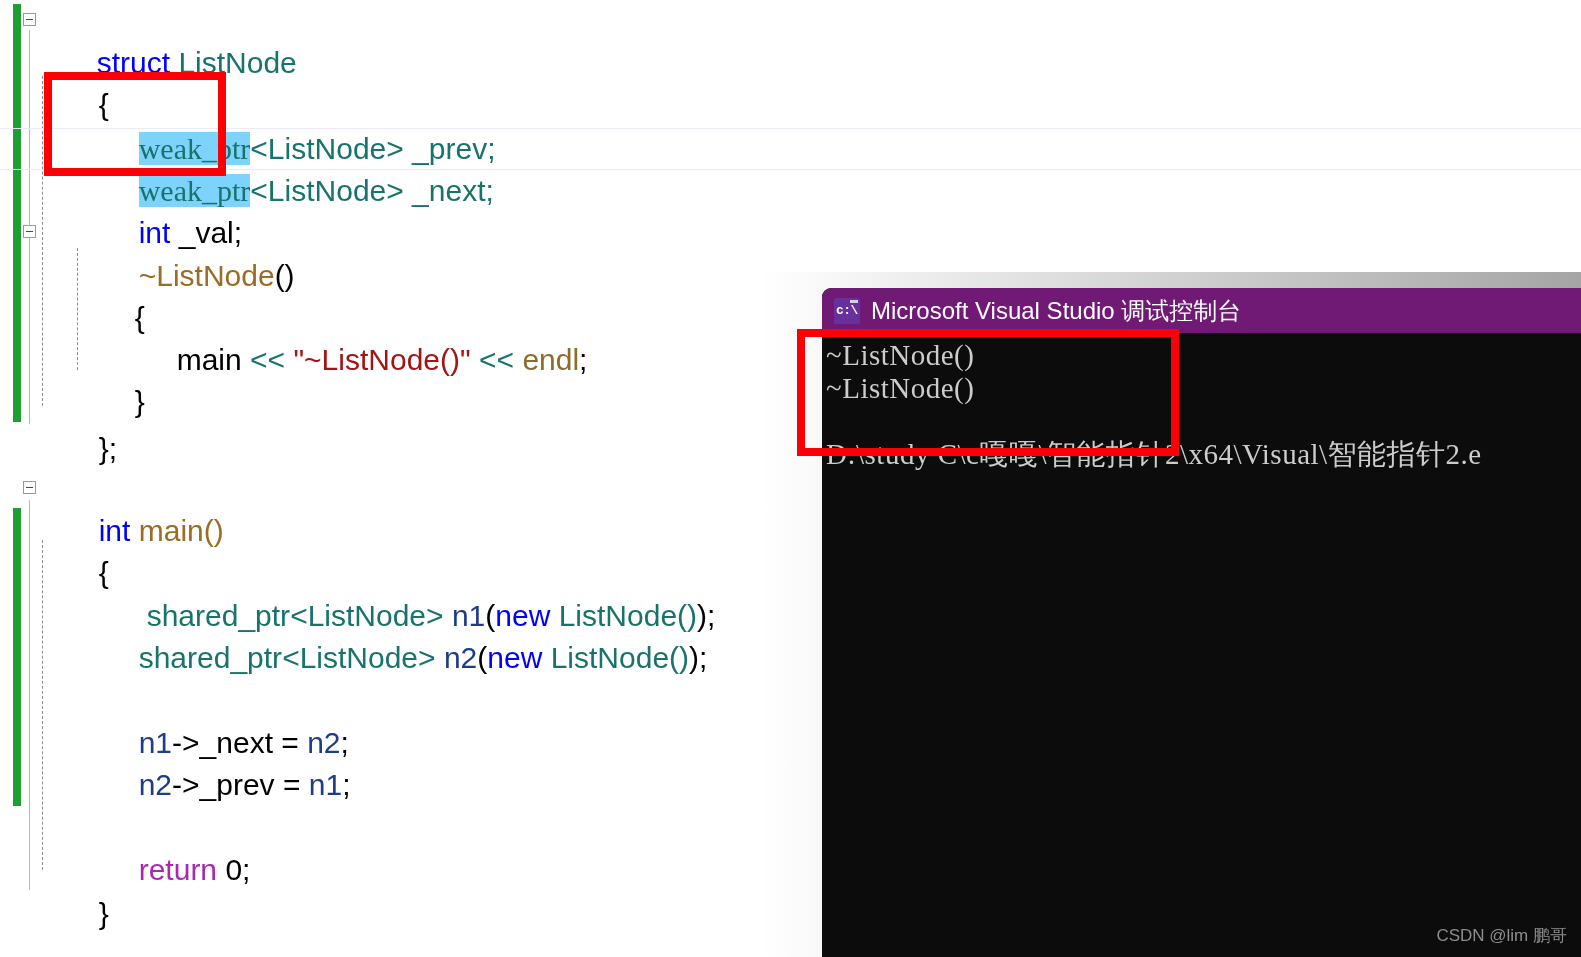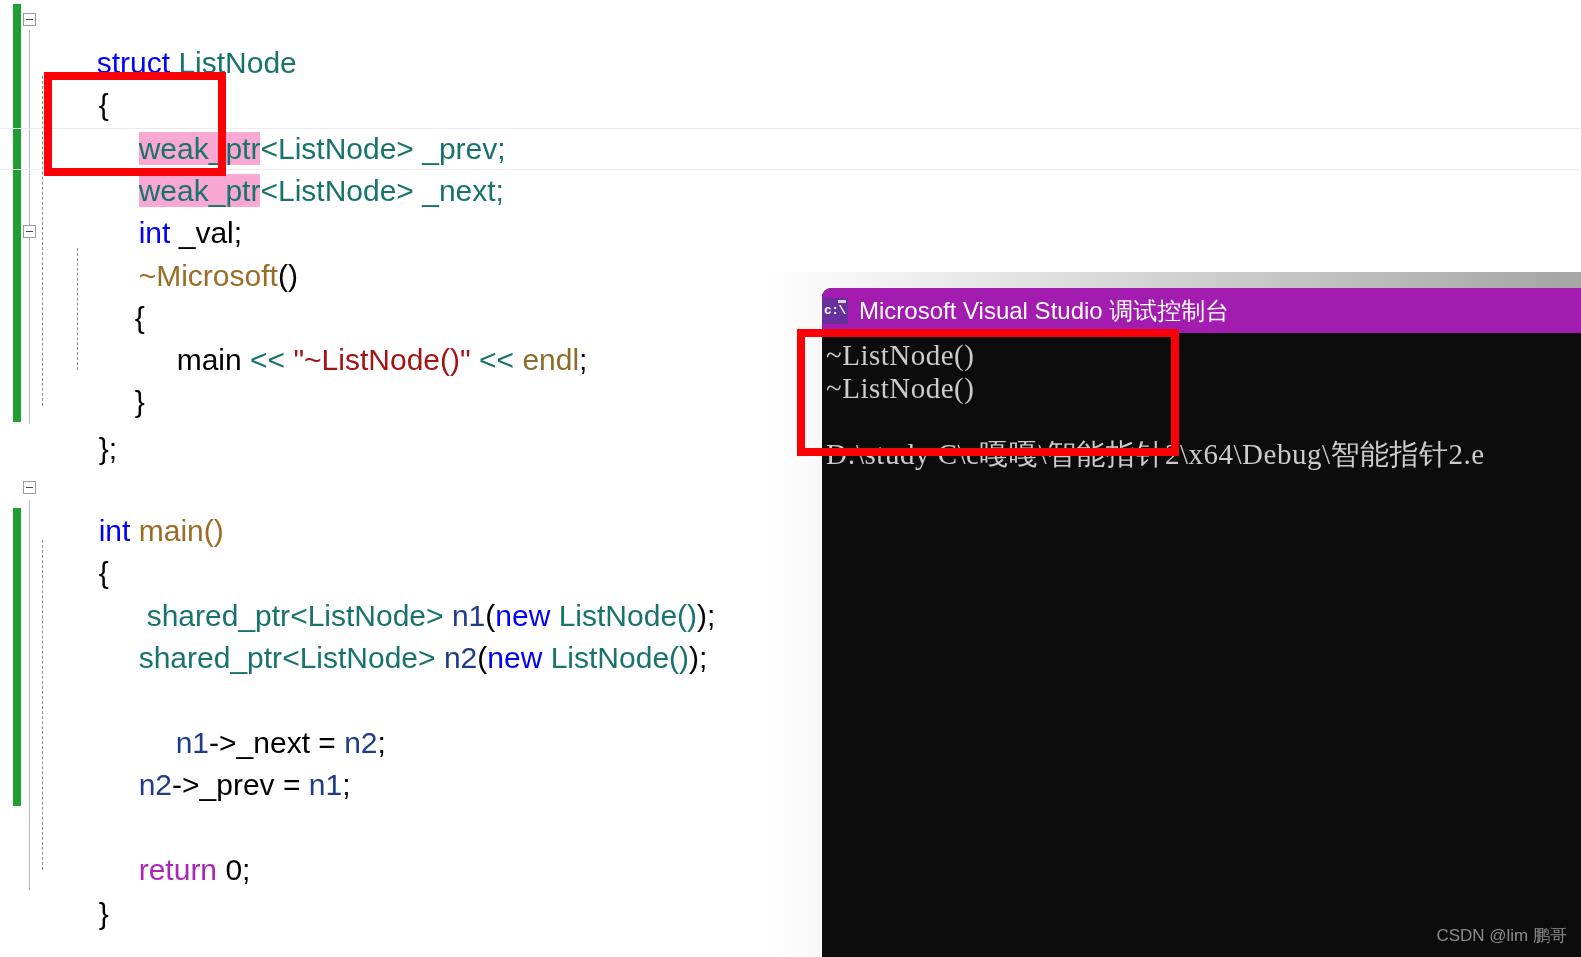--- a/index.html
+++ b/index.html
@@ -42,21 +42,22 @@
   .fn      { color: #9a6c25; }
   .var     { color: #1f3c88; }
   .str     { color: #a31515; }
   .op      { color: #17736c; }
   .ctrl    { color: #a828b4; }
   .plain   { color: #000000; }
   .macro   { color: #8a6d2b; }
 
   
   .refhl {
-    background: #f9a8d4;
+    background: #7dd3fc;
+    font-family: Liberation Serif, serif;
   }
 
   
   .changebar {
     position: absolute;
     left: 13px;
     width: 8px;
     background: #1e9e33;
   }
   
@@ -136,24 +137,25 @@
     left: 822px; top: 288px;
     width: 759px; height: 669px;
     background: #0c0c0c;
     border-top-left-radius: 9px;
     overflow: hidden;
   }
   #console-titlebar {
     position: absolute;
     left: 0; top: 0;
     width: 759px; height: 45px;
-    background: #a21caf;
+    background: #701a75;
     border-top-left-radius: 9px;
     display: flex;
     align-items: center;
+    padding-left: 12px;
     box-sizing: border-box;
   }
   #console-icon {
     width: 26px; height: 26px;
     background: #68309c;
     border-radius: 2px;
     position: relative;
     flex: 0 0 auto;
     margin-right: 11px;
     overflow: hidden;
@@ -257,21 +259,21 @@
     </div>
 
     <div class="code-line" style="top:170px;">
       <span class="code-text" style="left:72px;">
         <span class="kw">int</span><span class="plain"> _val;</span>
       </span>
     </div>
 
     <div class="code-line" style="top:213px;">
       <span class="code-text" style="left:72px;">
-        <span class="fn">~Microsoft</span><span class="plain">()</span>
+        <span class="fn">~ListNode</span><span class="plain">()</span>
       </span>
     </div>
 
     <div class="code-line" style="top:255px;">
       <span class="code-text" style="left:68px;">
         <span class="plain">{</span>
       </span>
     </div>
 
     <div class="code-line" style="top:297px;">
@@ -309,21 +311,21 @@
         <span class="type">shared_ptr</span><span class="type">&lt;ListNode&gt;</span><span class="plain"> </span><span class="var">n1</span><span class="plain">(</span><span class="kw">new</span><span class="plain"> </span><span class="type">ListNode()</span><span class="plain">);</span>
       </span>
     </div>
 
     <div class="code-line" style="top:595px;">
       <span class="code-text" style="left:72px;">
         <span class="type">shared_ptr</span><span class="type">&lt;ListNode&gt;</span><span class="plain"> </span><span class="var">n2</span><span class="plain">(</span><span class="kw">new</span><span class="plain"> </span><span class="type">ListNode()</span><span class="plain">);</span>
       </span>
     </div>
 
-    <div class="code-line" style="top:680px;margin-left:37px;">
+    <div class="code-line" style="top:680px;">
       <span class="code-text" style="left:72px;">
         <span class="var">n1</span><span class="plain">-&gt;_next</span><span class="plain"> </span><span class="plain">=</span><span class="plain"> </span><span class="var">n2</span><span class="plain">;</span>
       </span>
     </div>
 
     <div class="code-line" style="top:722px;">
       <span class="code-text" style="left:72px;">
         <span class="var">n2</span><span class="plain">-&gt;_prev</span><span class="plain"> </span><span class="plain">=</span><span class="plain"> </span><span class="var">n1</span><span class="plain">;</span>
       </span>
     </div>
@@ -349,21 +351,21 @@
 
   <div id="console">
     <div id="console-titlebar">
       <div id="console-icon"></div>
       <div id="console-title">Microsoft Visual Studio 调试控制台</div>
     </div>
     <div id="console-body">
       <div class="console-line">~ListNode()</div>
       <div class="console-line">~ListNode()</div>
       <div class="console-gap"></div>
-      <div class="console-line">D:\study C\c嘎嘎\智能指针2\x64\Debug\智能指针2.e</div>
+      <div class="console-line">D:\study C\c嘎嘎\智能指针2\x64\Visual\智能指针2.e</div>
     </div>
   </div>
 
   <div class="annot-rect" id="annot-code"></div>
   <div class="annot-rect" id="annot-console"></div>
 
   <div id="watermark">CSDN @lim 鹏哥</div>
 
 </div>
 

